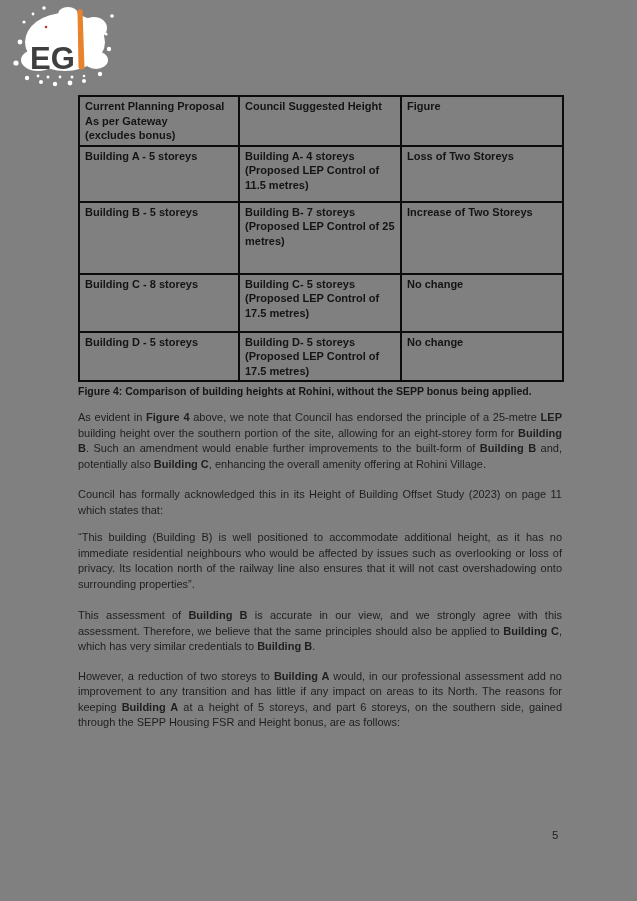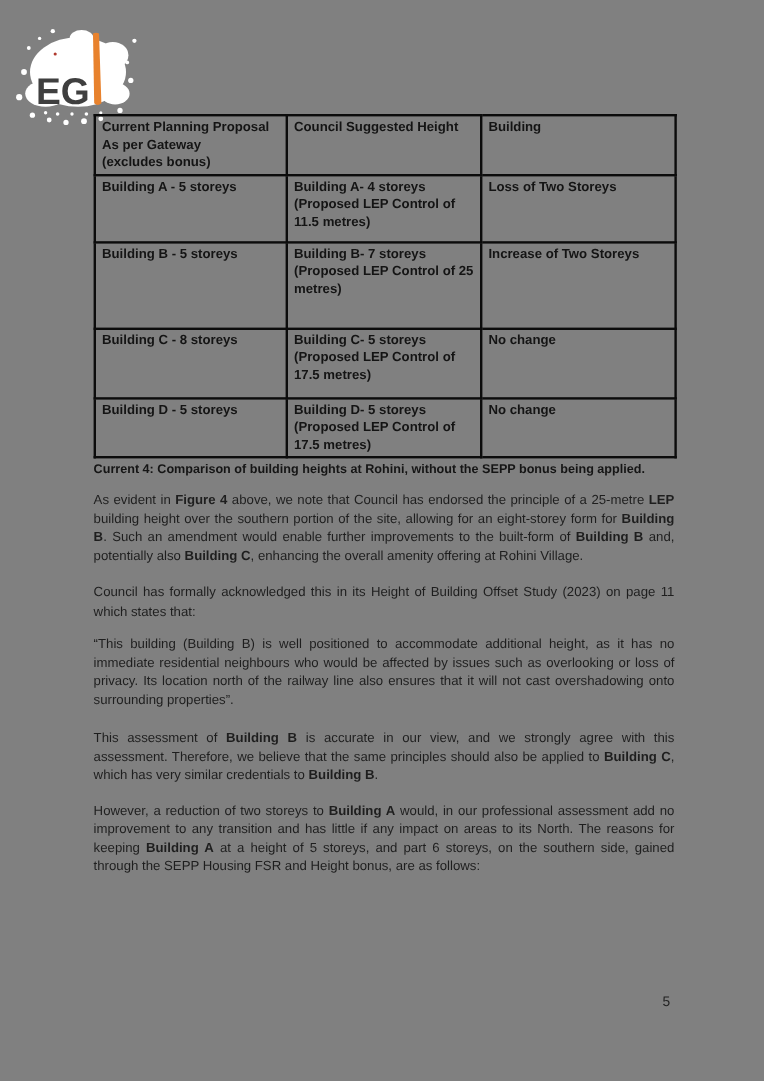--- a/index.html
+++ b/index.html
@@ -2,21 +2,21 @@
 <html><head>
 <meta charset="utf-8">
 <style>
   html,body{margin:0;padding:0;}
   body{
     width:637px;height:901px;position:relative;overflow:hidden;
     background:#808080;
     font-family:"Liberation Sans",sans-serif;
     color:#1b1b1b;
   }
-  .logo{position:absolute;left:8px;top:20px;width:112px;height:86px;}
+  .logo{position:absolute;left:8px;top:2px;width:112px;height:86px;}
   .content{position:absolute;left:78px;top:95px;width:484px;}
   table.hgt{
     border-collapse:collapse;width:484px;table-layout:fixed;
     font-size:11px;font-weight:bold;color:#141414;
   }
   table.hgt td,table.hgt th{
     border:2px solid #0c0c0c;vertical-align:top;text-align:left;
     padding:2px 5px 2px 5px;line-height:14.5px;overflow:hidden;
   }
   table.hgt th{white-space:pre-line;}
@@ -80,21 +80,21 @@
         <col style="width:160px">
         <col style="width:162px">
         <col style="width:162px">
       </colgroup>
     <tbody>
         <tr style="height:46px">
       <th>Current Planning Proposal
 As per Gateway
 (excludes bonus)</th>
       <th>Council Suggested Height</th>
-      <th>Building</th>
+      <th>Figure</th>
     </tr>
     <tr style="height:56px">
       <td>Building A - 5 storeys</td>
       <td>Building A- 4 storeys (Proposed LEP Control of 11.5 metres)</td>
       <td>Loss of Two Storeys</td>
     </tr>
     <tr style="height:72px">
       <td>Building B - 5 storeys</td>
       <td>Building B- 7 storeys (Proposed LEP Control of 25 metres)</td>
       <td>Increase of Two Storeys</td>
@@ -105,21 +105,21 @@
       <td>No change</td>
     </tr>
     <tr style="height:43px">
       <td>Building D - 5 storeys</td>
       <td>Building D- 5 storeys (Proposed LEP Control of 17.5 metres)</td>
       <td>No change</td>
     </tr>
   </tbody>
     </table>
 
-  <div class="caption">Current 4: Comparison of building heights at Rohini, without the SEPP bonus being applied.</div>
+  <div class="caption">Figure 4: Comparison of building heights at Rohini, without the SEPP bonus being applied.</div>
 
   <div class="para" style="margin-top:12px"><span>As evident in </span><span style="font-weight: bold;">Figure 4</span><span> above, we note that Council has endorsed the principle of a 25-metre </span><span style="font-weight: bold;">LEP</span><span> building height over the southern portion of the site, allowing for an eight-storey form for </span><span style="font-weight: bold;">Building B</span><span>. Such an amendment would enable further improvements to the built-form of </span><span style="font-weight: bold;">Building B</span><span> and, potentially also </span><span style="font-weight: bold;">Building C</span><span>, enhancing the overall amenity offering at Rohini Village.</span></div>
 
   <div class="para" style="margin-top:15px">Council has formally acknowledged this in its Height of Building Offset Study (2023) on page 11 which states that:</div>
 
   <div class="para quote">“This building (Building B) is well positioned to accommodate additional height, as it has no immediate residential neighbours who would be affected by issues such as overlooking or loss of privacy. Its location north of the railway line also ensures that it will not cast overshadowing onto surrounding properties”.</div>
 
   <div class="para" style="margin-top:16px"><span>This assessment of </span><span style="font-weight: bold;">Building B</span><span> is accurate in our view, and we strongly agree with this assessment. Therefore, we believe that the same principles should also be applied to </span><span style="font-weight: bold;">Building C</span><span>, which has very similar credentials to </span><span style="font-weight: bold;">Building B</span><span>.</span></div>
 
   <div class="para"><span>However, a reduction of two storeys to </span><span style="font-weight: bold;">Building A</span><span> would, in our professional assessment add no improvement to any transition and has little if any impact on areas to its North. The reasons for keeping </span><span style="font-weight: bold;">Building A</span><span> at a height of 5 storeys, and part 6 storeys, on the southern side, gained through the SEPP Housing FSR and Height bonus, are as follows:</span></div>

